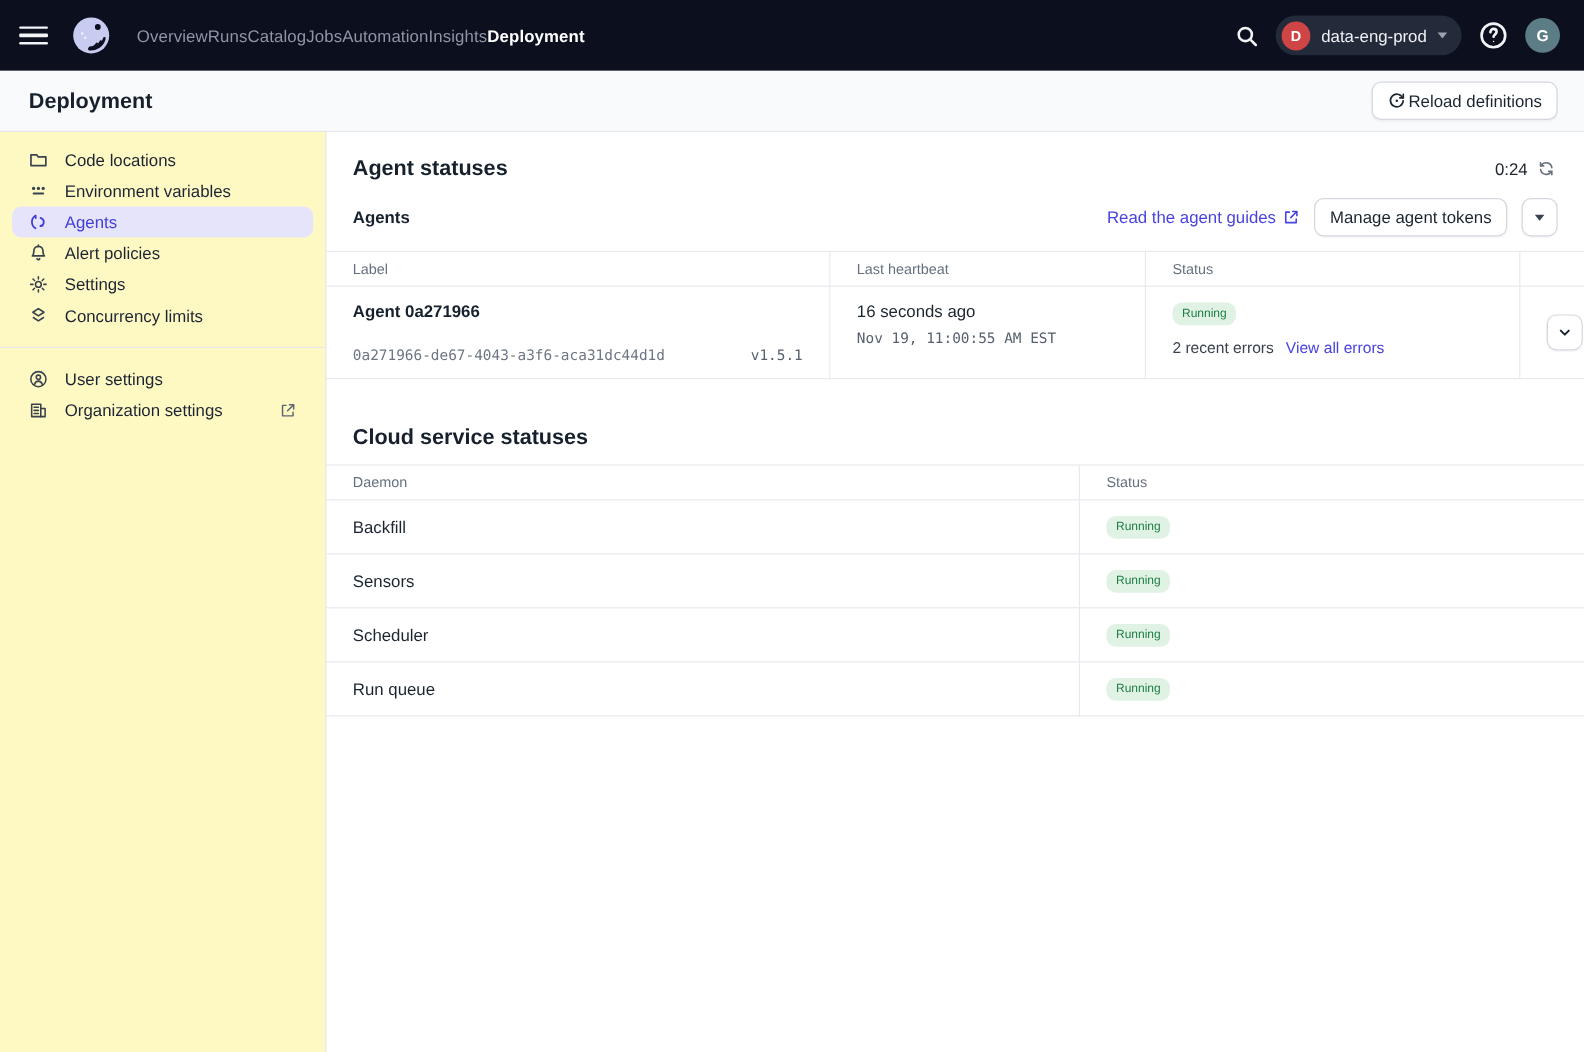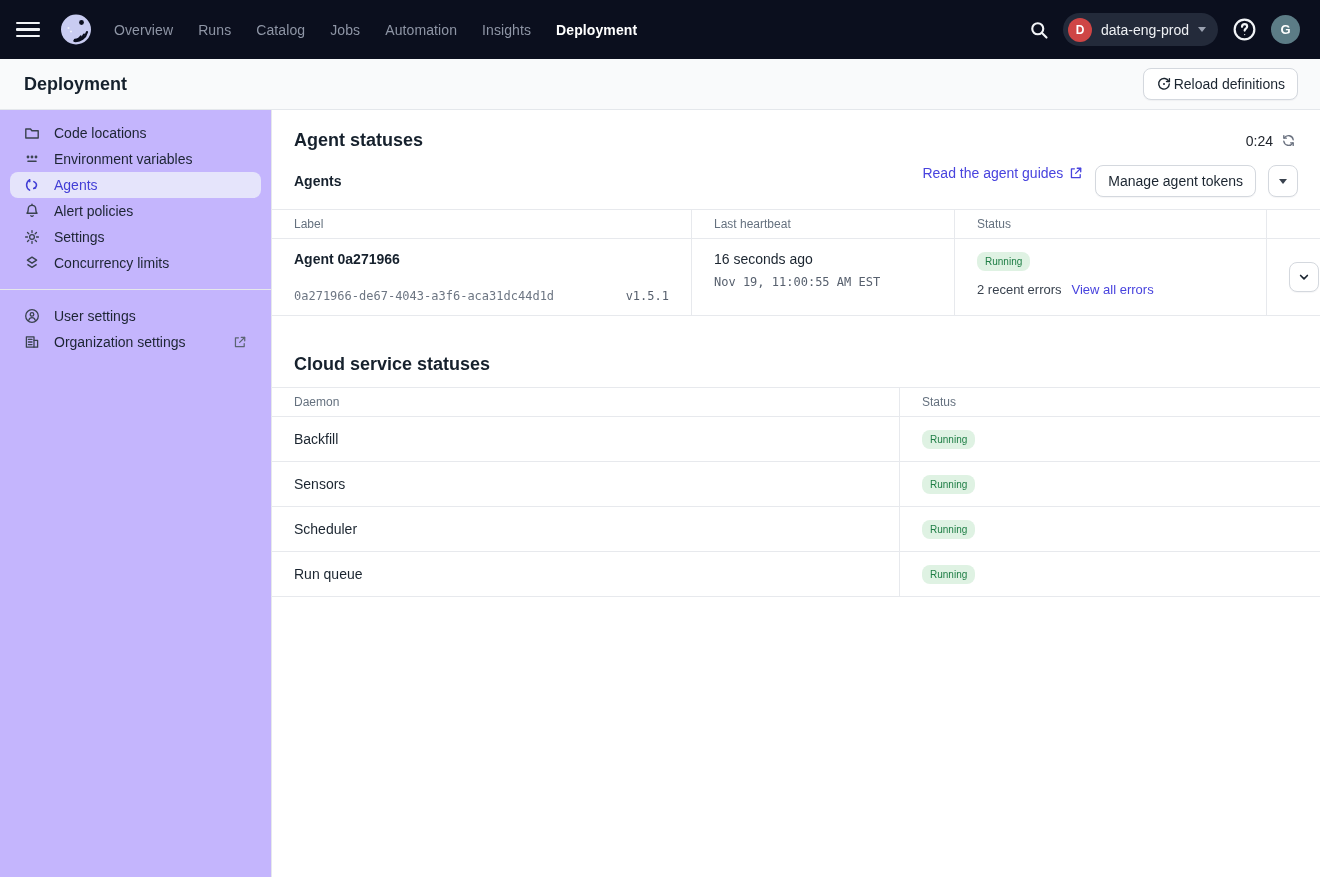--- a/index.html
+++ b/index.html
@@ -20,21 +20,21 @@
     align-items: center;
     padding: 0 20px 0 16px;
   }
   .hamburger {
     width: 28px; height: 28px;
     display:flex; flex-direction:column; justify-content:center; gap:4px;
     cursor:pointer; background:none; border:none;
   }
   .hamburger span { display:block; height:2.5px; width:24px; background:#f2f4f7; border-radius:1px; }
   .logo { width:40px; height:40px; margin-left:12px; }
-  .nav-items { display:flex; align-items:flex-end; gap:25px; margin-left:18px; }
+  .nav-items { display:flex; align-items:flex-end; margin-left:18px; }
   .nav-item { font-size:14px; color:#8e95a5; cursor:pointer; letter-spacing:.1px; }
   .nav-item.active { color:#ffffff; font-weight:700; }
   .topnav-right { margin-left:auto; display:flex; align-items:center; gap:14px; }
   .icon-btn { background:none; border:none; cursor:pointer; display:flex; align-items:center; justify-content:center; }
   .deploy-pill {
     display:flex; align-items:center; gap:9px;
     background:#232a3a; border:none; cursor:pointer;
     border-radius:17px; height:33px; padding:0 12px 0 5px;
   }
   .deploy-dot {
@@ -69,21 +69,21 @@
     white-space:nowrap;
   }
   .page-header .btn { margin-left:auto; }
 
   
   .content { display:flex; height:767px; }
   .sidebar {
     width:272px; flex:0 0 272px;
     border-right:1px solid #e6e8eb;
     padding-top:10px;
-    background:#c4b5fd;
+    background:#fef9c3;
   }
   .side-item {
     height:26px; margin:0 10px; padding:0 14px;
     display:flex; align-items:center; gap:14px;
     border-radius:8px; cursor:pointer;
     font-size:14px; color:#1c2433;
   }
   .side-item .sicon { color:#39424e; display:flex; }
   .side-item.active { background:#e5e4fb; color:#423ed6; }
   .side-item.active .sicon { color:#423ed6; }
@@ -99,21 +99,21 @@
   }
   .h1 { font-size:18px; font-weight:600; color:#16212d; }
   .timer { margin-left:auto; display:flex; align-items:center; gap:8px; font-size:14px; color:#21262e; }
   .timer .ric { color:#6b7280; display:flex; cursor:pointer; }
 
   .agents-row {
     display:flex; align-items:center;
     margin:14px 22px 0 22px;
   }
   .h2 { font-size:14px; font-weight:700; color:#16212d; }
-  .agents-controls { margin-left:auto; display:flex; align-items:flex-start; gap:12px; }
+  .agents-controls { margin-left:auto; display:flex; align-items:center; gap:12px; }
   .link { color:#4843de; font-size:14px; text-decoration:none; display:inline-flex; align-items:center; gap:6px; cursor:pointer; }
   .caret-btn { width:30px; padding:0; justify-content:center; }
   .caret-down { width:0; height:0; border-left:4.5px solid transparent; border-right:4.5px solid transparent; border-top:5px solid #39424e; }
 
   
   .table { margin-top:12px; border-top:1px solid #e7e9ed; }
   .agents-grid { display:grid; grid-template-columns:420px 263px 312px 1fr; }
   .cloud-grid  { display:grid; grid-template-columns:628px 1fr; }
   .th {
     font-size:12px; color:#65717f;

